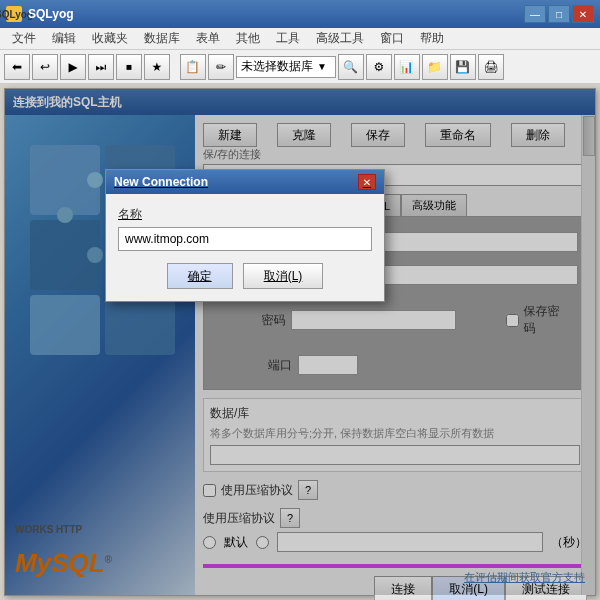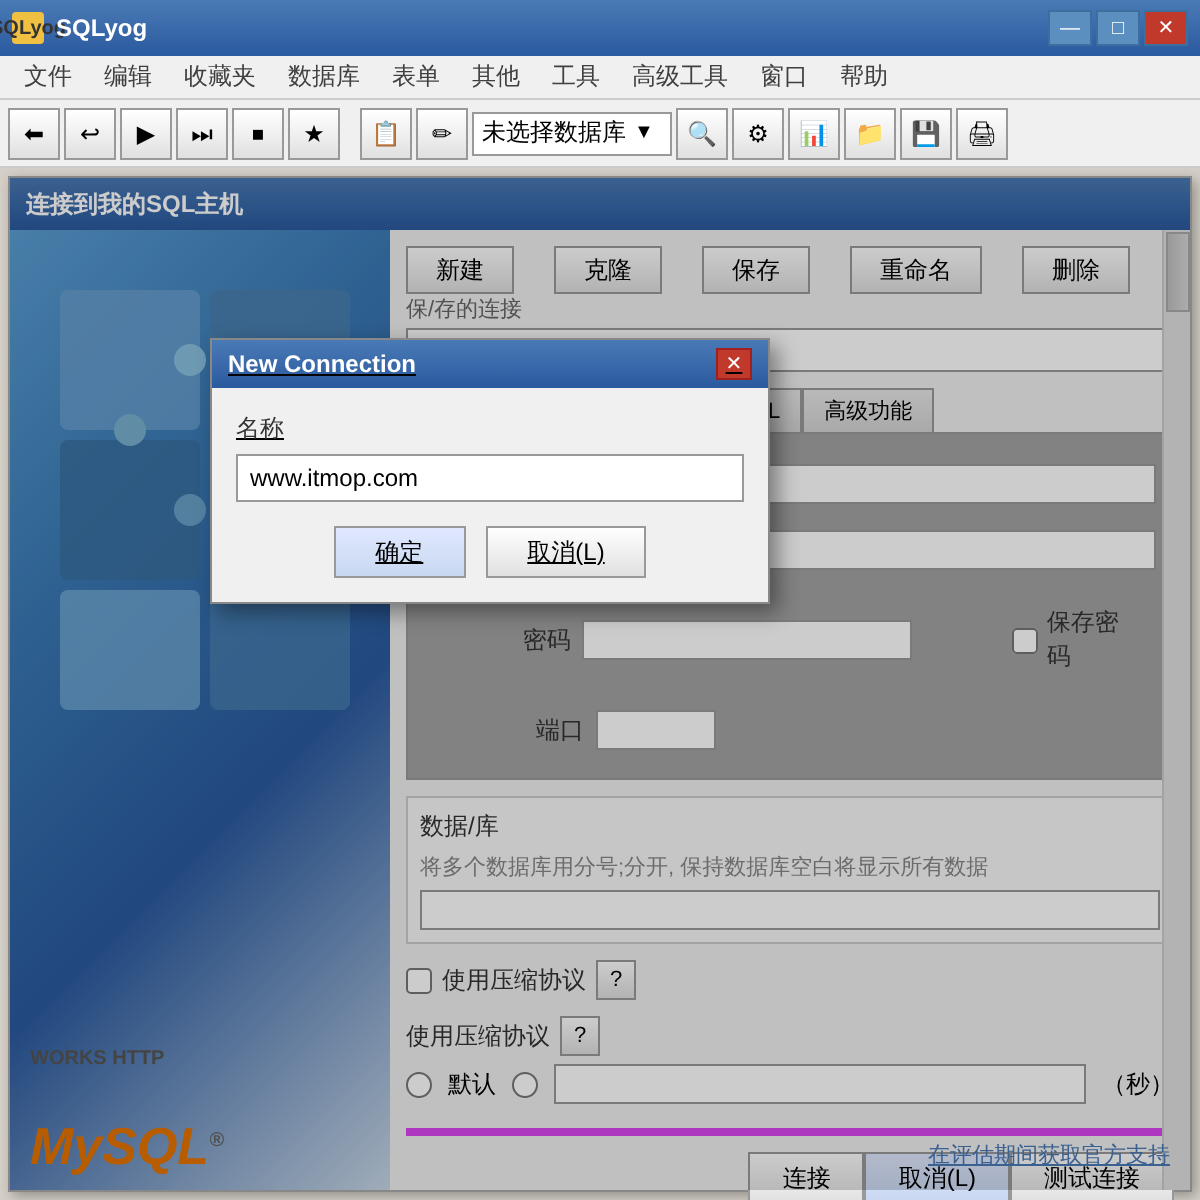--- a/index.html
+++ b/index.html
@@ -139,21 +139,21 @@
     .works-with {
       position: absolute;
       bottom: 60px;
       left: 10px;
       color: #333;
       font-size: 11px;
       font-weight: bold;
     }
     .mysql-logo {
       position: absolute;
-      bottom: 6px;
+      bottom: 16px;
       left: 10px;
       color: #e67300;
       font-size: 24px;
       font-weight: bold;
       font-style: italic;
     }
 
     
     .right-panel {
       flex: 1;

